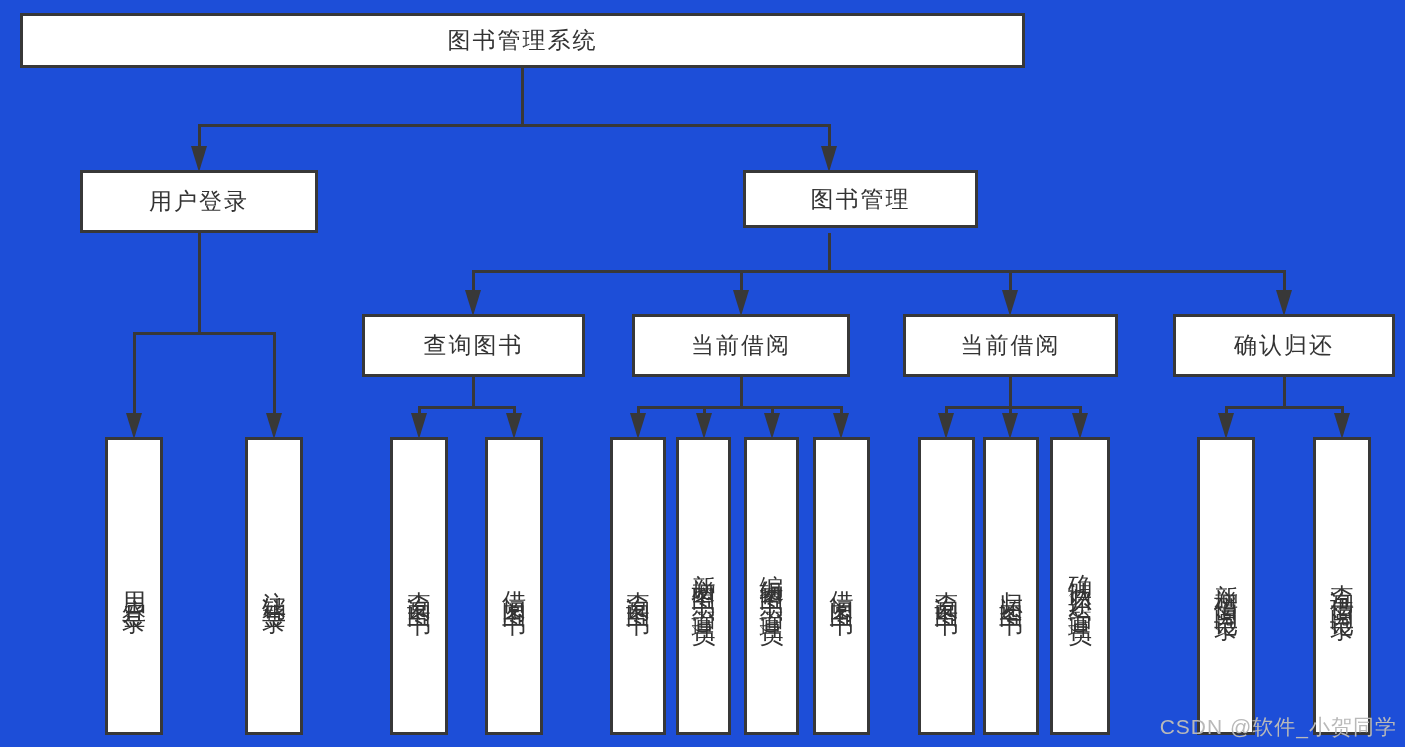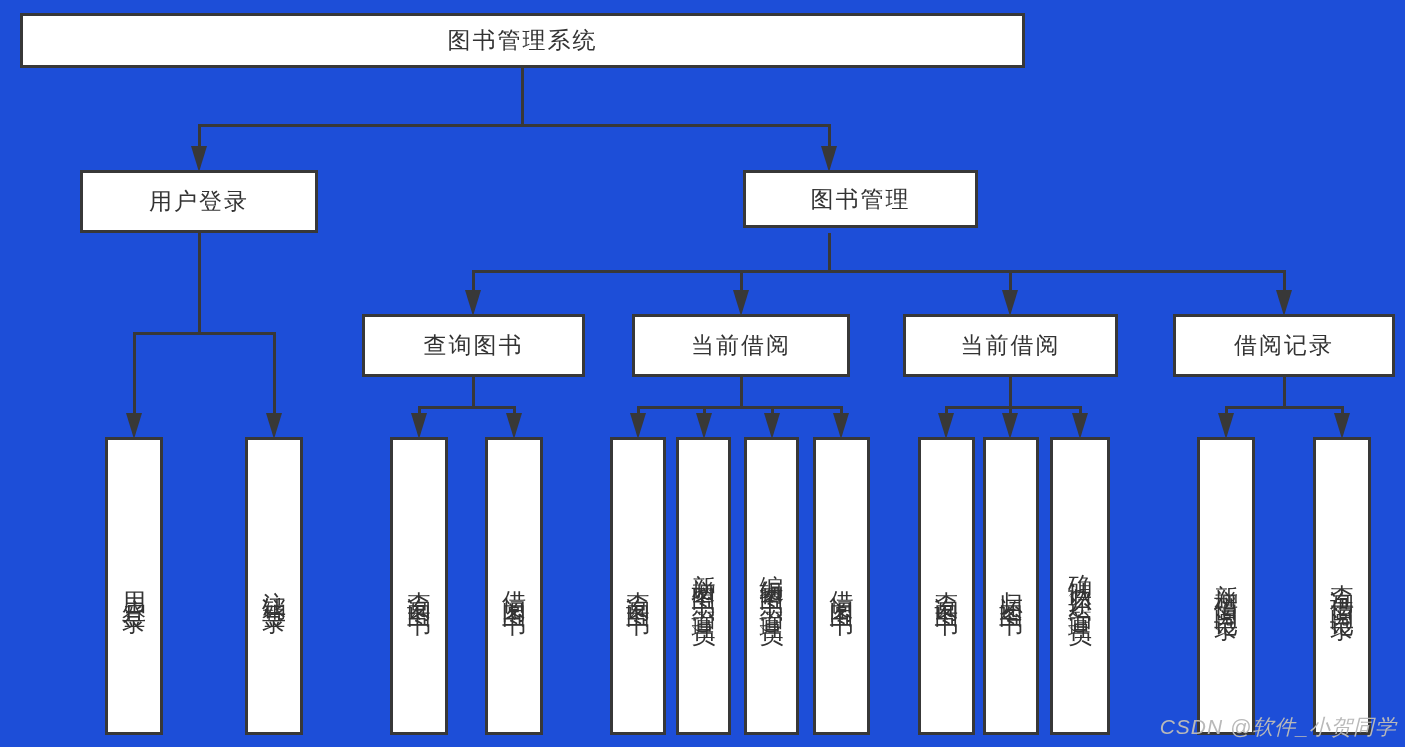--- a/index.html
+++ b/index.html
@@ -9,21 +9,21 @@
         display:flex;align-items:center;justify-content:center;z-index:2;}
   .node .lbl{color:#333333;font-size:23px;letter-spacing:2px;white-space:nowrap;line-height:1;}
   .node.vertical .lbl{writing-mode:vertical-rl;text-orientation:mixed;font-size:24px;letter-spacing:7px;}
   .vline,.hline{position:absolute;background:#383838;z-index:1;}
   .vline{width:3px;}
   .hline{height:3px;}
   .arrowhead{position:absolute;width:0;height:0;z-index:1;
              border-left:8px solid transparent;border-right:8px solid transparent;
              border-top:26px solid #383838;}
   .watermark{position:absolute;right:8px;bottom:6px;font-size:21px;letter-spacing:1px;
-             color:#b9b9b9;z-index:5;white-space:nowrap;font-style:italic;}
+             color:#b9b9b9;z-index:5;white-space:nowrap;}
 </style>
 </head>
 <body>
 
 <div class="canvas">
   <div id="connectors-layer">
       <div class="vline" style="left: 520.5px; top: 68px; height: 58.5px;"></div>
       <div class="hline" style="left: 197.5px; top: 123.5px; width: 633px;"></div>
       <div class="vline" style="left: 197.5px; top: 125px; height: 21px;"></div>
       <div class="arrowhead" style="left: 191px; top: 146px;"></div>
@@ -89,21 +89,21 @@
       <div class="node" style="left: 362px; top: 314px; width: 223px; height: 63px;">
         <span class="lbl">查询图书</span>
       </div>
       <div class="node" style="left: 632px; top: 314px; width: 218px; height: 63px;">
         <span class="lbl">当前借阅</span>
       </div>
       <div class="node" style="left: 903px; top: 314px; width: 215px; height: 63px;">
         <span class="lbl">当前借阅</span>
       </div>
       <div class="node" style="left: 1173px; top: 314px; width: 222px; height: 63px;">
-        <span class="lbl">借阅记录</span>
+        <span class="lbl">确认归还</span>
       </div>
       <div class="node vertical" style="left: 105px; top: 437px; width: 58px; height: 298px;">
         <span class="lbl">用户登录</span>
       </div>
       <div class="node vertical" style="left: 245px; top: 437px; width: 58px; height: 298px;">
         <span class="lbl">注销登录</span>
       </div>
       <div class="node vertical" style="left: 390px; top: 437px; width: 58px; height: 298px;">
         <span class="lbl">查询图书</span>
       </div>

